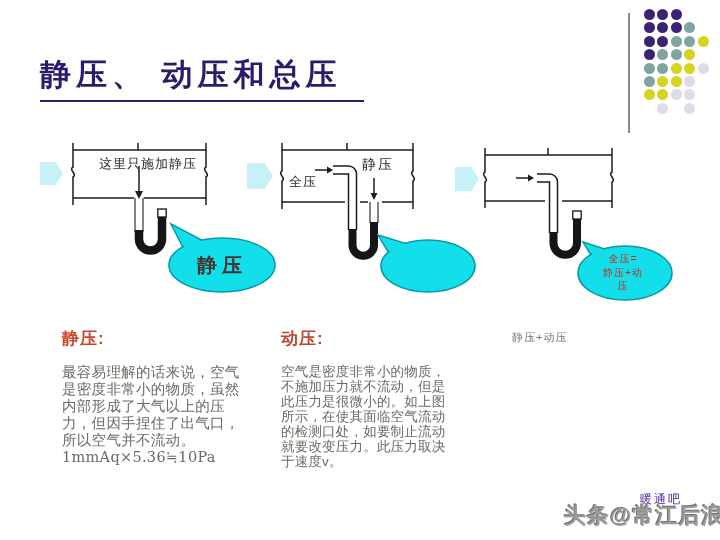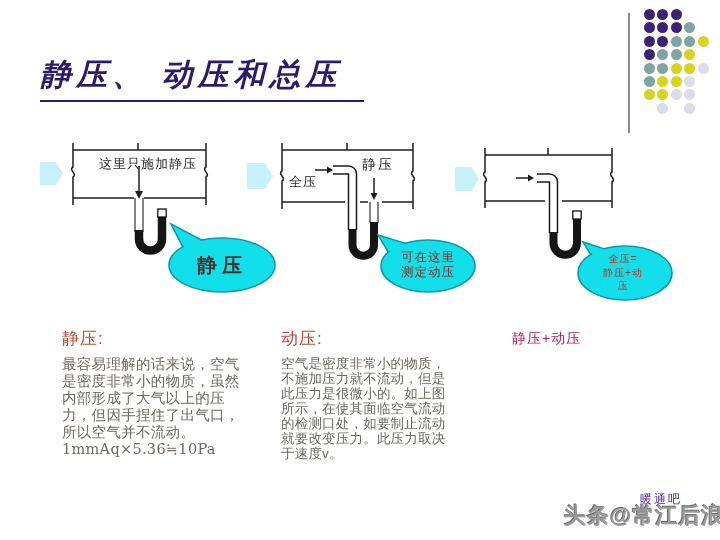--- a/index.html
+++ b/index.html
@@ -4,21 +4,21 @@
 <style>
   html,body{margin:0;padding:0;background:#e8e8e8;}
   .slide{
     position:relative;width:720px;height:540px;background:#ffffff;
     font-family:"Liberation Sans",sans-serif;overflow:hidden;margin:0 auto;
   }
   
   .title{
     position:absolute;left:40px;top:56px;margin:0;
     font-size:31px;font-weight:bold;color:#2c1a6b;letter-spacing:5px;
-    border-bottom:2px solid #2c1a6b;padding:0 22px 7px 0;line-height:1.2;font-style:italic;
+    border-bottom:2px solid #2c1a6b;padding:0 22px 7px 0;line-height:1.2;
   }
   
   .divider-line{position:absolute;left:628px;top:13px;width:2px;height:120px;background:#8a8a8a;}
   .dot-grid{
     position:absolute;left:644px;top:9px;
     display:grid;grid-template-columns:repeat(5,13.4px);grid-auto-rows:13.4px;
   }
   .dot{width:11px;height:11px;border-radius:50%;}
   
   .flow-marker{
@@ -37,32 +37,32 @@
   .dlabel{position:absolute;color:#2b2b2b;text-align:center;line-height:1.15;}
   .duct-label1{left:28px;top:17px;width:114px;font-size:13px;letter-spacing:1px;margin-left:8px;}
   .jing-label{left:85px;top:16px;width:36px;font-size:14px;letter-spacing:2px;}
   .quan-label{left:11px;top:35px;width:34px;font-size:13px;letter-spacing:1px;}
   .bubble-text{position:absolute;text-align:center;}
   .bt1{left:114px;top:112px;width:106px;font-size:20px;letter-spacing:5px;color:#47312d;font-weight:bold;}
   .bt2{left:108px;top:110px;width:90px;font-size:12.5px;line-height:15px;color:#8c2a1e;letter-spacing:1px;}
   .bt3{left:120px;top:112px;width:86px;font-size:10px;line-height:13.5px;color:#cc2a1a;letter-spacing:1px;}
   
   .col{position:absolute;}
-  .col h2{margin:0 0 6px 0;font-size:17px;font-weight:normal;letter-spacing:1px;}
+  .col h2{margin:0 0 14px 0;font-size:17px;font-weight:bold;letter-spacing:1px;}
   .col p{margin:0;color:#6e6862;}
   .col-static{left:62px;top:327px;width:190px;}
   .col-static h2{color:#c8472a;}
   .col-static p{font-size:14.5px;line-height:17px;letter-spacing:.3px;}
   .formula{margin-top:3px;font-family:"DejaVu Serif",serif;font-size:13.5px;color:#5a5a5a;letter-spacing:.5px;}
   .col-dynamic{left:281px;top:327px;width:172px;}
   .col-dynamic h2{color:#bc4733;}
   .col-dynamic p{font-size:13.5px;line-height:15px;letter-spacing:.2px;}
   .col-total{left:512px;top:330px;width:180px;}
   .col-total h2{color:#c96a36;font-size:18px;}
-  .col-total p{font-size:14px;color:#be185d;letter-spacing:1px;}
+  .col-total p{font-size:11px;color:#737373;letter-spacing:1px;}
   
   .wm-faint{
     position:absolute;left:640px;top:491px;font-size:12px;color:#4c1d95;
     letter-spacing:2px;white-space:nowrap;
   }
   .wm-main{
     position:absolute;left:564px;top:501px;font-size:22px;font-weight:bold;
     color:#9b9b9b;letter-spacing:1px;white-space:nowrap;
     text-shadow:-1px -1px 0 #6f6f6f,1px 2px 1px #ffffff;
   }
@@ -176,24 +176,20 @@
         <path d="M77.5,89 V105 A10.75,10.75 0 0 0 99,105 V82" stroke="#151515" stroke-width="8" fill="none"></path>
       </g>
       <g>
         <path d="M103,95 L142,107 L121,125 Z" fill="#12dfe9" stroke="#0a9aaa" stroke-width="1.6"></path>
         <ellipse cx="153" cy="126" rx="47" ry="26" fill="#12dfe9" stroke="#0a9aaa" stroke-width="1.6"></ellipse>
         <path d="M105,97 L140,107 L123,123 Z" fill="#12dfe9"></path>
       </g>
     </svg>
     <div class="dlabel jing-label">静压</div>
     <div class="dlabel quan-label">全压</div>
-    <div class="bubble-text bt2">
-      <span>可在这里</span><br>
-      <span>测定动压</span>
-    </div>
   </div>
 
   <div class="diagram d3">
     <svg width="255" height="170" viewBox="0 0 255 170">
       <g stroke="#1c1c1c" stroke-width="1.5" fill="none">
         <path d="M25,15 H152"></path>
         <path d="M25,61 H85 M102,61 H152"></path>
         <path d="M25,15 V32 c-5,3 5,7 0,10 V61"></path>
         <path d="M152,15 V32 c-5,3 5,7 0,10 V61"></path>
         <path d="M25,8 V15 M152,8 V15 M88,8 V15 M25,61 V68 M152,61 V68"></path>

